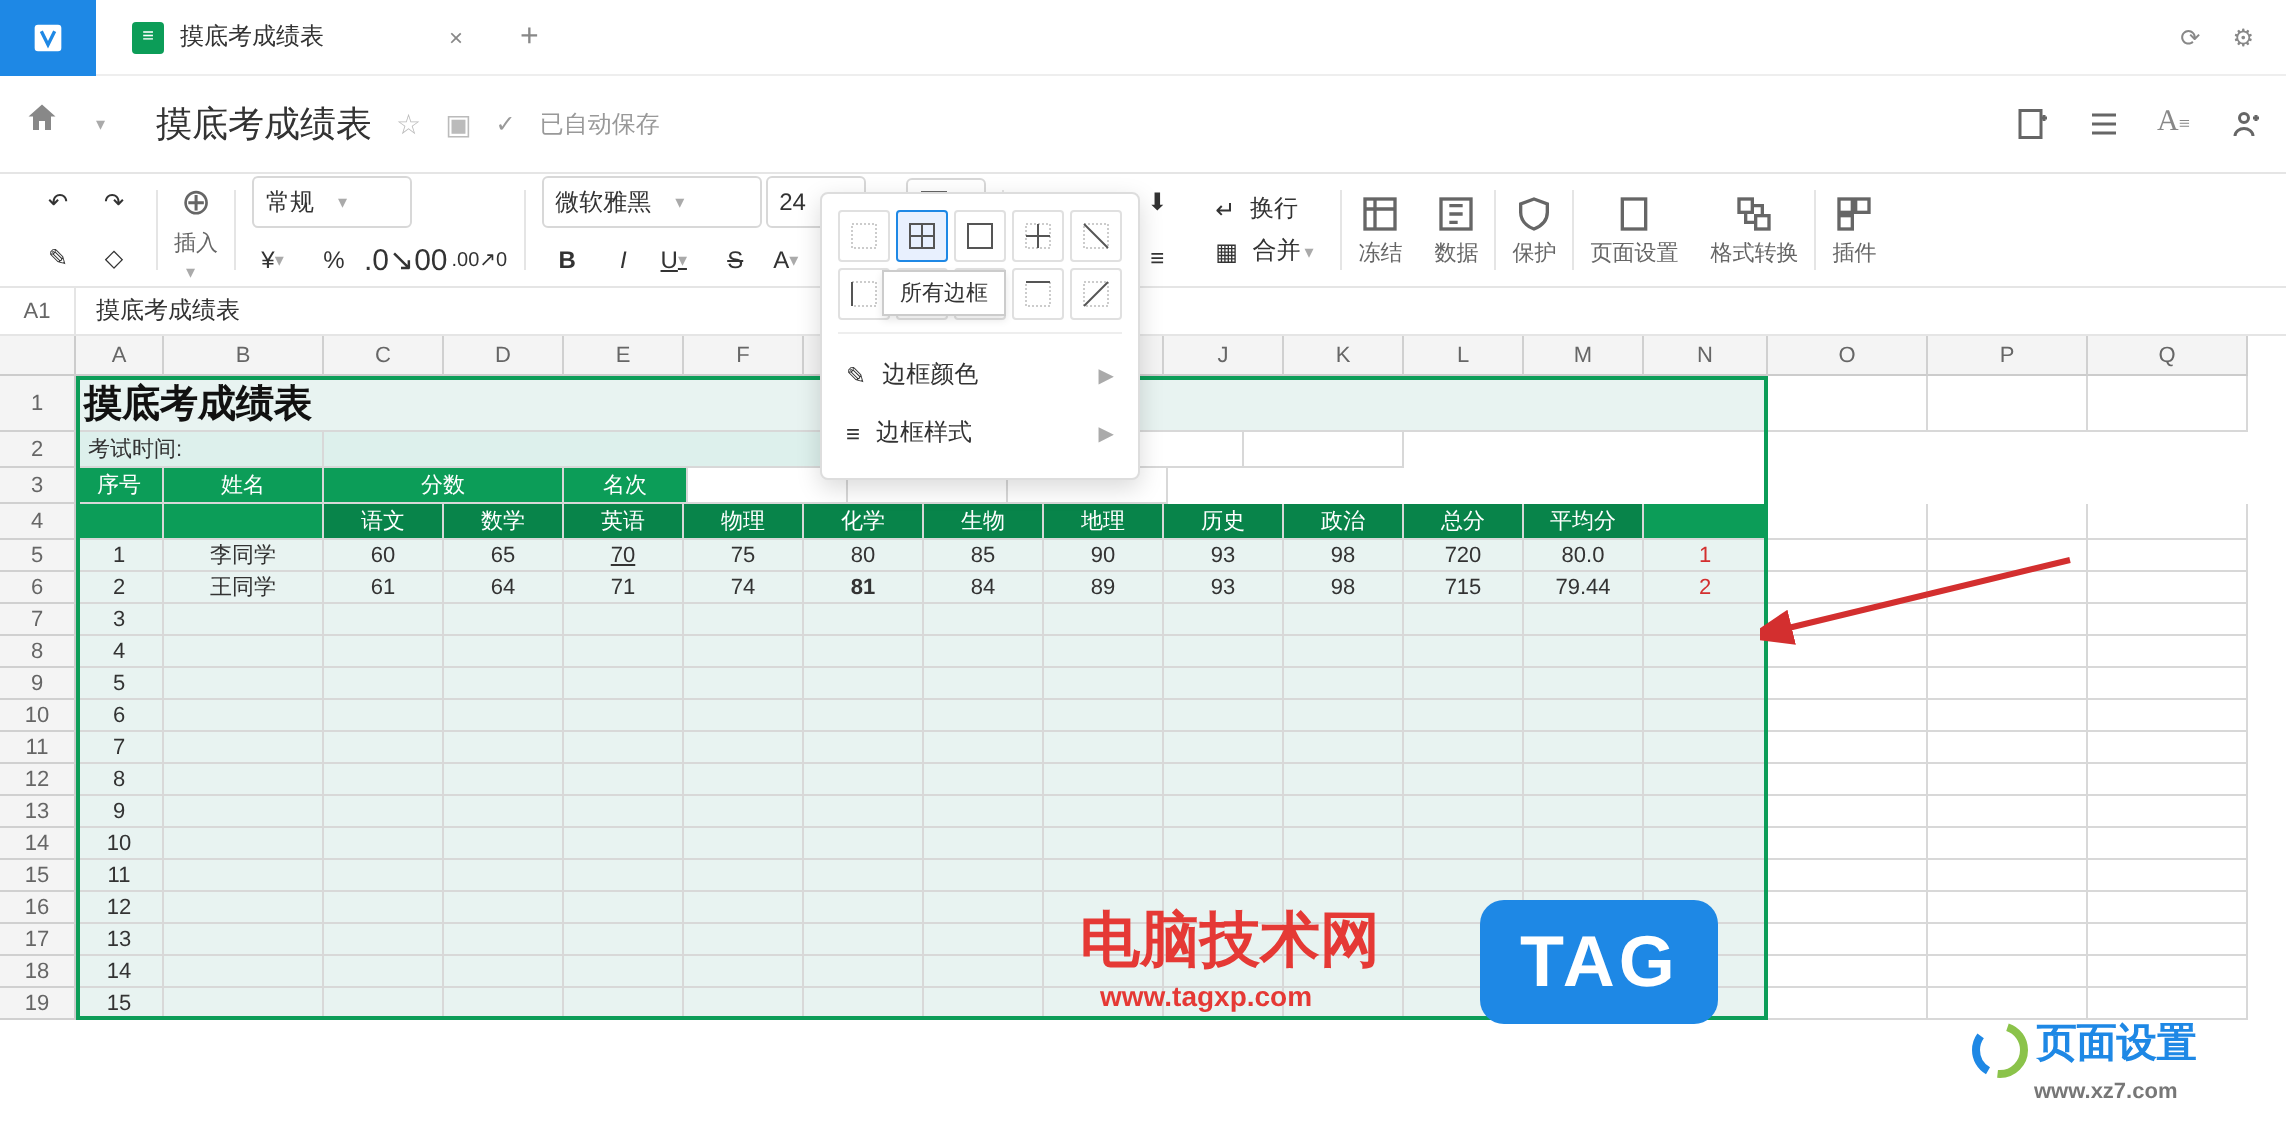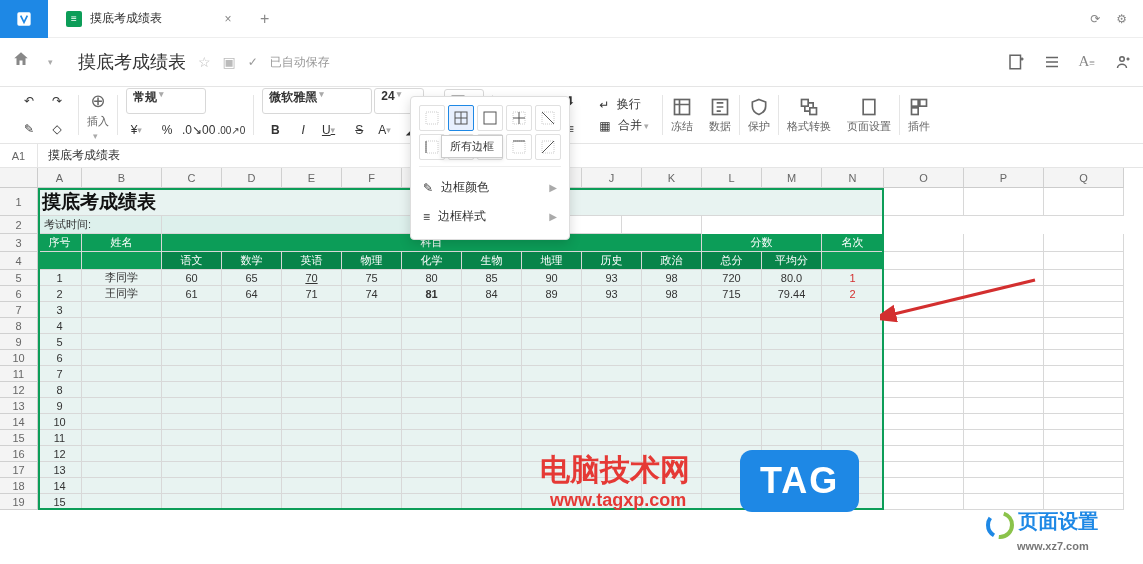--- a/index.html
+++ b/index.html
@@ -22,21 +22,21 @@
 .check-icon { color: #999; font-size: 12px; }
 .autosave { color: #999; font-size: 12px; }
 .doctitle-right { margin-left: auto; display: flex; gap: 18px; color: #888; }
 .doctitle-right div { cursor: pointer; font-size: 15px; }
 
 .toolbar { height: 58px; border-top: 1px solid #e5e5e5; border-bottom: 1px solid #e5e5e5; display: flex; align-items: center; padding: 0 8px; }
 .tb-group { display: flex; align-items: center; padding: 0 8px; height: 100%; position: relative; }
 .tb-sep { width: 1px; height: 40px; background: #e5e5e5; }
 .tb-stack { display: flex; flex-direction: column; align-items: center; gap: 2px; font-size: 11px; color: #666; }
 .tb-btn { min-width: 26px; height: 24px; display: flex; align-items: center; justify-content: center; cursor: pointer; border-radius: 3px; }
-.tb-select { border: 1px solid #d8d8d8; height: 26px; display: flex; align-items: flex-start; padding: 0 6px; border-radius: 3px; gap: 2px; background: #fff; font-weight: bold; }
+.tb-select { border: 1px solid #d8d8d8; height: 26px; display: flex; align-items: center; padding: 0 6px; border-radius: 3px; gap: 12px; background: #fff; }
 .tb-row { display: flex; gap: 2px; align-items: center; }
 .tb-col2 { display: flex; flex-direction: column; gap: 4px; }
 .bold { font-weight: bold; }
 .italic { font-style: italic; }
 .underline { text-decoration: underline; }
 .strike { text-decoration: line-through; }
 
 .border-btn { border: 1px solid #d8d8d8; height: 26px; width: 40px; display: flex; align-items: center; justify-content: center; gap: 2px; border-radius: 3px; }
 
 .popup { position: absolute; top: 96px; left: 410px; width: 160px; background: #fff; border: 1px solid #ddd; box-shadow: 0 4px 12px rgba(0,0,0,0.15); border-radius: 4px; padding: 8px; z-index: 100; }
@@ -66,21 +66,21 @@
 .big-title { font-size: 19px; font-weight: bold; color: #111; justify-content: flex-start; padding-left: 4px; background: #e8f3f1; }
 .sub-head { background: #ddf0ec; }
 .green-head { background: #0c9d58; color: #fff; font-weight: normal; }
 .dark-green { background: #08844a; color: #fff; }
 .data-cell { background: #e8f3f1; }
 .rank-red { color: #d32f2f; }
 
 .arrow-red { position: absolute; z-index: 50; pointer-events: none; }
 .watermark { position: absolute; z-index: 60; font-weight: bold; }
 .wm-red { color: #e53935; font-size: 30px; }
-.wm-url { color: #e53935; font-size: 18px; }
+.wm-url { color: #e53935; font-size: 14px; }
 .wm-tag { background: #1e88e5; color: #fff; font-size: 36px; padding: 10px 20px; border-radius: 12px; letter-spacing: 2px; }
 .wm-logo { color: #1e88e5; font-size: 20px; }
 .wm-logo-url { color: #777; font-size: 11px; }
 
 svg { display: block; }
 </style>
 </head>
 <body>
 
 <div class="titlebar">
@@ -162,21 +162,21 @@
   <div class="tb-sep"></div>
   <div class="tb-group">
     <div class="tb-col2">
       <div class="tb-select" style="width:80px;">
         <span>常规</span>
           <span class="drop">▾</span>
       </div>
       <div class="tb-row">
         <div class="tb-btn">¥<span class="drop">▾</span></div>
         <div class="tb-btn">%</div>
-        <div class="tb-btn" style="font-size:12px;">.0↘00</div>
+        <div class="tb-btn" style="font-size:15px;">.0↘00</div>
         <div class="tb-btn" style="font-size:10px;">.00↗0</div>
       </div>
     </div>
   </div>
   <div class="tb-sep"></div>
   <div class="tb-group">
     <div class="tb-col2">
       <div class="tb-row">
         <div class="tb-select" style="width:110px;">
           <span>微软雅黑</span>
@@ -261,33 +261,33 @@
       <svg width="20" height="20" viewBox="0 0 24 24" fill="none" stroke="#666" stroke-width="2">
           <path d="M12 3l8 3v5c0 5-3 8-8 10-5-2-8-5-8-10V6z"></path>
         </svg>
       <div>保护</div>
     </div>
   </div>
   <div class="tb-sep"></div>
   <div class="tb-group">
     <div class="tb-stack">
       <svg width="20" height="20" viewBox="0 0 24 24" fill="none" stroke="#666" stroke-width="2">
+          <rect x="5" y="3" width="14" height="18"></rect>
+        </svg>
+      <div>页面设置</div>
+    </div>
+  </div>
+  <div class="tb-group">
+    <div class="tb-stack">
+      <svg width="20" height="20" viewBox="0 0 24 24" fill="none" stroke="#666" stroke-width="2">
           <rect x="3" y="3" width="8" height="8"></rect>
           <rect x="13" y="13" width="8" height="8"></rect>
           <path d="M11 7h6v6M13 17H7v-6"></path>
         </svg>
       <div>格式转换</div>
-    </div>
-  </div>
-  <div class="tb-group">
-    <div class="tb-stack">
-      <svg width="20" height="20" viewBox="0 0 24 24" fill="none" stroke="#666" stroke-width="2">
-          <rect x="5" y="3" width="14" height="18"></rect>
-        </svg>
-      <div>页面设置</div>
     </div>
   </div>
   <div class="tb-sep"></div>
   <div class="tb-group">
     <div class="tb-stack">
       <svg width="20" height="20" viewBox="0 0 24 24" fill="none" stroke="#666" stroke-width="2">
           <rect x="3" y="3" width="8" height="8"></rect>
           <rect x="13" y="3" width="8" height="8"></rect>
           <rect x="3" y="13" width="8" height="8"></rect>
         </svg>
@@ -413,21 +413,20 @@
       <div class="cell sub-head" style="width: 124px; justify-content: flex-start; padding-left: 6px;">考试时间:</div>
       <div class="cell sub-head" style="width: 300px;"></div>
       <div class="cell " style="width: 80px; background: rgb(255, 255, 255);"></div>
       <div class="cell " style="width: 80px; background: rgb(255, 255, 255);"></div>
       <div class="cell " style="width: 80px; background: rgb(255, 255, 255);"></div>
     </div>
     <div class="row " style="height: 18px;">
       <div class="row-h">3</div>
       <div class="cell green-head" style="width: 44px;">序号</div>
       <div class="cell green-head" style="width: 80px;">姓名</div>
-      <div class="cell green-head" style="width: 540px;">科目</div>
       <div class="cell green-head" style="width: 120px;">分数</div>
       <div class="cell green-head" style="width: 62px;">名次</div>
       <div class="cell " style="width: 80px; background: rgb(255, 255, 255);"></div>
       <div class="cell " style="width: 80px; background: rgb(255, 255, 255);"></div>
       <div class="cell " style="width: 80px; background: rgb(255, 255, 255);"></div>
     </div>
     <div class="row " style="height: 18px;">
       <div class="row-h">4</div>
       <div class="cell green-head" style="width: 44px;"></div>
       <div class="cell green-head" style="width: 80px;"></div>

